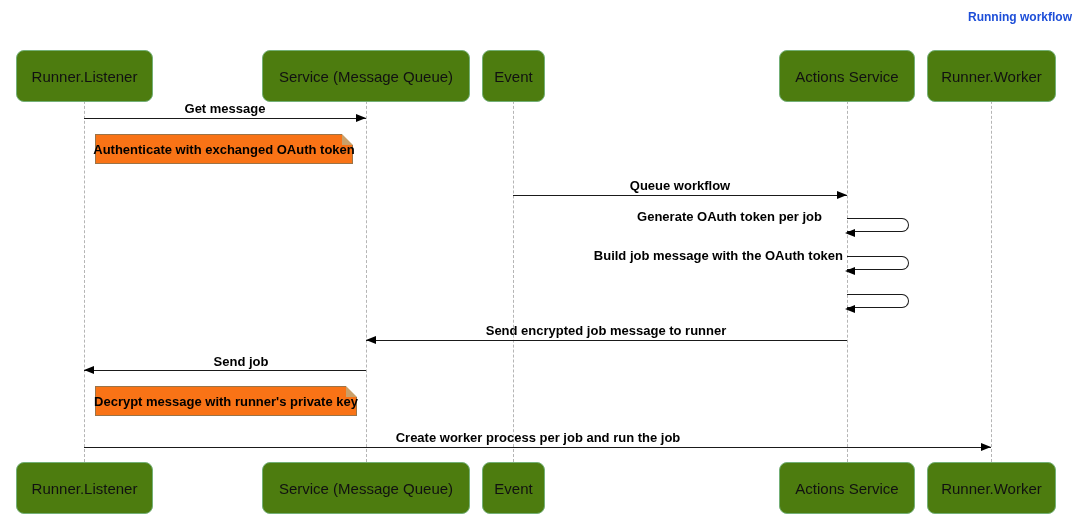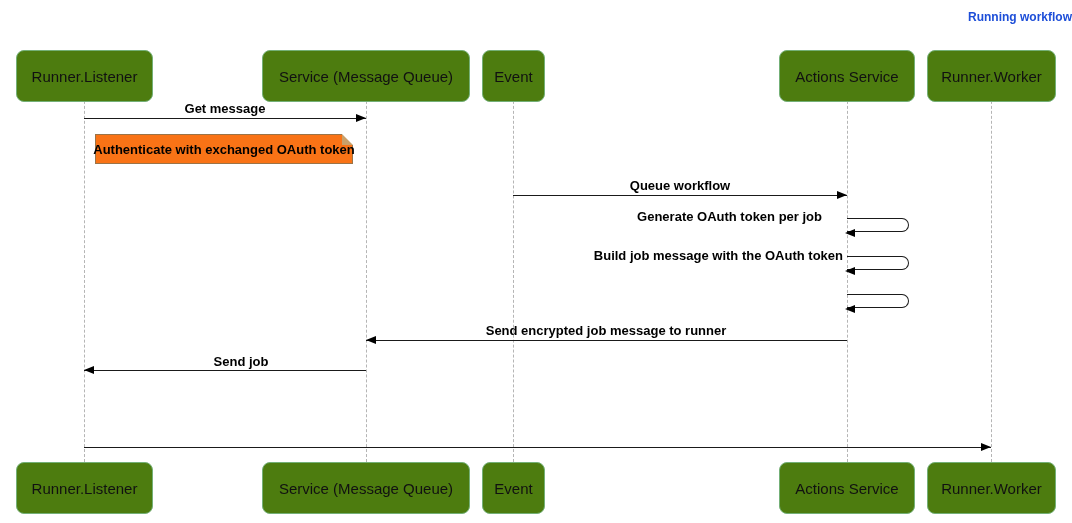--- a/index.html
+++ b/index.html
@@ -100,21 +100,23 @@
   <div class="self-loop" style="left:847px;top:256px;"></div>
 
   <div class="self-loop" style="left:847px;top:294px;"></div>
 
   <div class="msg-label center" style="left:606px;top:323px;">Send encrypted job message to runner</div>
   <div class="msg-line arrow-left" style="left:366px;top:340px;width:481px;"></div>
 
   <div class="msg-label center" style="left:225px;top:354px;margin-left:16px;">Send job</div>
   <div class="msg-line arrow-left" style="left:84px;top:370px;width:282px;"></div>
 
+  <div class="note" style="left:95px;top:386px;width:262px;height:30px;">Decrypt message with runner's private key</div>
 
+  <div class="msg-label center" style="left:538px;top:430px;">Create worker process per job and run the job</div>
   <div class="msg-line arrow-right" style="left:84px;top:447px;width:907px;"></div>
 
   <div class="actor" style="left:16px;top:462px;width:137px;">Runner.Listener</div>
   <div class="actor" style="left:262px;top:462px;width:208px;">Service (Message Queue)</div>
   <div class="actor" style="left:482px;top:462px;width:63px;">Event</div>
   <div class="actor" style="left:779px;top:462px;width:136px;">Actions Service</div>
   <div class="actor" style="left:927px;top:462px;width:129px;">Runner.Worker</div>
 
 </div>
 

